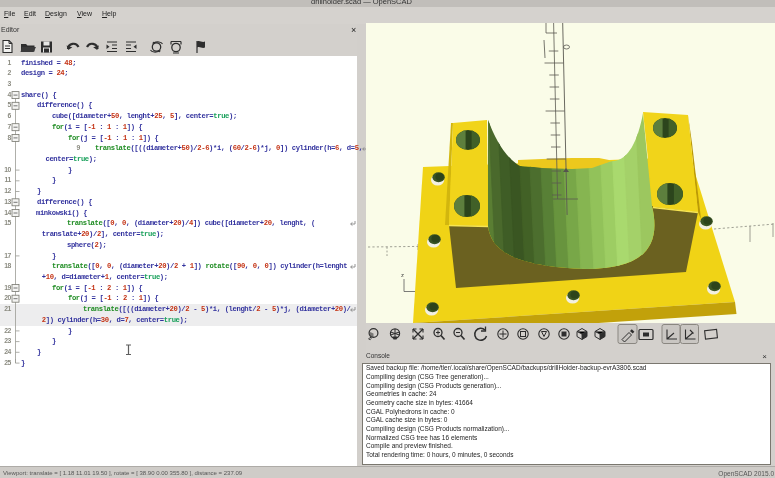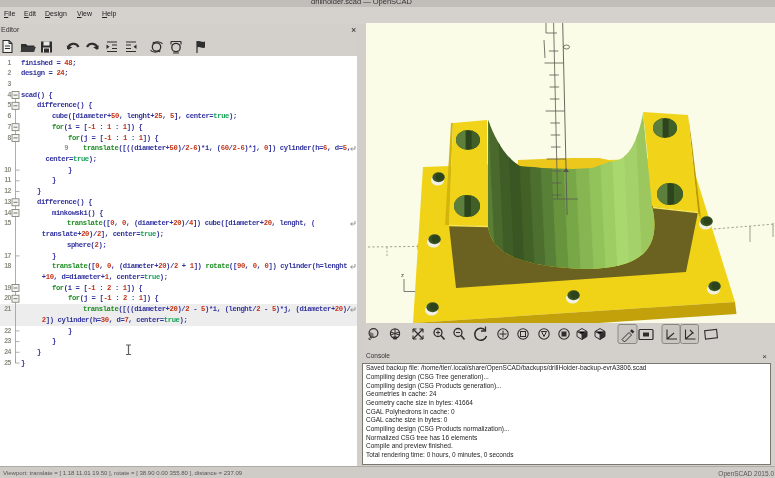--- a/index.html
+++ b/index.html
@@ -57,39 +57,39 @@
     </div>
     <div style="position:absolute;left:0;top:68.2px;width:357px;height:10.72px;">
       <span style="position:absolute;right:346px;top:0;width:160px;text-align:right;font-family:'Liberation Sans',sans-serif;font-size:6.8px;color:#8b8b80;line-height:10.72px;">2</span>
       <span style="position:absolute;left:21.0px;top:0;line-height:10.72px;white-space:pre;"><span style="color:#32329e">design = </span><span style="color:#c43315">24</span><span style="color:#32329e">;</span></span>
     </div>
     <div style="position:absolute;left:0;top:78.9px;width:357px;height:10.72px;">
       <span style="position:absolute;right:346px;top:0;width:160px;text-align:right;font-family:'Liberation Sans',sans-serif;font-size:6.8px;color:#8b8b80;line-height:10.72px;">3</span>
     </div>
     <div style="position:absolute;left:0;top:89.7px;width:357px;height:10.72px;">
       <span style="position:absolute;right:346px;top:0;width:160px;text-align:right;font-family:'Liberation Sans',sans-serif;font-size:6.8px;color:#8b8b80;line-height:10.72px;">4</span>
-      <span style="position:absolute;left:21.0px;top:0;line-height:10.72px;white-space:pre;"><span style="color:#32329e">scad() {</span></span>
+      <span style="position:absolute;left:21.0px;top:0;line-height:10.72px;white-space:pre;"><span style="color:#32329e">share() {</span></span>
     </div>
     <div style="position:absolute;left:0;top:100.4px;width:357px;height:10.72px;">
       <span style="position:absolute;right:346px;top:0;width:160px;text-align:right;font-family:'Liberation Sans',sans-serif;font-size:6.8px;color:#8b8b80;line-height:10.72px;">5</span>
       <span style="position:absolute;left:37.0px;top:0;line-height:10.72px;white-space:pre;"><span style="color:#32329e">difference() {</span></span>
     </div>
     <div style="position:absolute;left:0;top:111.1px;width:357px;height:10.72px;">
       <span style="position:absolute;right:346px;top:0;width:160px;text-align:right;font-family:'Liberation Sans',sans-serif;font-size:6.8px;color:#8b8b80;line-height:10.72px;">6</span>
       <span style="position:absolute;left:52.0px;top:0;line-height:10.72px;white-space:pre;"><span style="color:#32329e">cube([diameter+</span><span style="color:#c43315">50</span><span style="color:#32329e">, lenght+</span><span style="color:#c43315">25</span><span style="color:#32329e">, </span><span style="color:#c43315">5</span><span style="color:#32329e">], center=</span><span style="color:#18a05a">true</span><span style="color:#32329e">);</span></span>
     </div>
     <div style="position:absolute;left:0;top:121.8px;width:357px;height:10.72px;">
       <span style="position:absolute;right:346px;top:0;width:160px;text-align:right;font-family:'Liberation Sans',sans-serif;font-size:6.8px;color:#8b8b80;line-height:10.72px;">7</span>
       <span style="position:absolute;left:52.0px;top:0;line-height:10.72px;white-space:pre;"><span style="color:#1e8c22">for</span><span style="color:#32329e">(i = [</span><span style="color:#c43315">-1</span><span style="color:#32329e"> : </span><span style="color:#c43315">1</span><span style="color:#32329e"> : </span><span style="color:#c43315">1</span><span style="color:#32329e">]) {</span></span>
     </div>
     <div style="position:absolute;left:0;top:132.5px;width:357px;height:10.72px;">
       <span style="position:absolute;right:346px;top:0;width:160px;text-align:right;font-family:'Liberation Sans',sans-serif;font-size:6.8px;color:#8b8b80;line-height:10.72px;">8</span>
       <span style="position:absolute;left:68.0px;top:0;line-height:10.72px;white-space:pre;"><span style="color:#1e8c22">for</span><span style="color:#32329e">(j = [</span><span style="color:#c43315">-1</span><span style="color:#32329e"> : </span><span style="color:#c43315">1</span><span style="color:#32329e"> : </span><span style="color:#c43315">1</span><span style="color:#32329e">]) {</span></span>
     </div>
-    <div style="position:absolute;left:0;top:143.3px;width:414px;height:10.72px;">
+    <div style="position:absolute;left:12px;top:143.3px;width:414px;height:10.72px;">
       <span style="position:absolute;right:346px;top:0;width:160px;text-align:right;font-family:'Liberation Sans',sans-serif;font-size:6.8px;color:#8b8b80;line-height:10.72px;">9</span>
       <span style="position:absolute;left:83.0px;top:0;line-height:10.72px;white-space:pre;"><span style="color:#1e8c22">translate</span><span style="color:#32329e">([((diameter+</span><span style="color:#c43315">50</span><span style="color:#32329e">)/</span><span style="color:#c43315">2-6</span><span style="color:#32329e">)*i, (</span><span style="color:#c43315">60</span><span style="color:#32329e">/</span><span style="color:#c43315">2-6</span><span style="color:#32329e">)*j, </span><span style="color:#c43315">0</span><span style="color:#32329e">]) cylinder(h=</span><span style="color:#c43315">6</span><span style="color:#32329e">, d=</span><span style="color:#c43315">5</span><span style="color:#32329e">,</span></span>
       <svg style="position:absolute;left:349px;top:2px" width="7" height="8" viewBox="0 0 7 8">
         <path d="M6 1 V4 H2 M3.4 2.5 L1.5 4 L3.4 5.5" stroke="#888" stroke-width="0.9" fill="none"></path>
       </svg>
     </div>
     <div style="position:absolute;left:0;top:154.0px;width:371px;height:10.72px;">
       <span style="position:absolute;left:45.5px;top:0;line-height:10.72px;white-space:pre;"><span style="color:#32329e">center=</span><span style="color:#18a05a">true</span><span style="color:#32329e">);</span></span>
     </div>
     <div style="position:absolute;left:0;top:164.7px;width:357px;height:10.72px;">
@@ -103,21 +103,21 @@
     <div style="position:absolute;left:0;top:186.1px;width:357px;height:10.72px;">
       <span style="position:absolute;right:346px;top:0;width:160px;text-align:right;font-family:'Liberation Sans',sans-serif;font-size:6.8px;color:#8b8b80;line-height:10.72px;">12</span>
       <span style="position:absolute;left:37.0px;top:0;line-height:10.72px;white-space:pre;"><span style="color:#32329e">}</span></span>
     </div>
     <div style="position:absolute;left:0;top:196.9px;width:357px;height:10.72px;">
       <span style="position:absolute;right:346px;top:0;width:160px;text-align:right;font-family:'Liberation Sans',sans-serif;font-size:6.8px;color:#8b8b80;line-height:10.72px;">13</span>
       <span style="position:absolute;left:37.0px;top:0;line-height:10.72px;white-space:pre;"><span style="color:#32329e">difference() {</span></span>
     </div>
     <div style="position:absolute;left:0;top:207.6px;width:357px;height:10.72px;">
       <span style="position:absolute;right:346px;top:0;width:160px;text-align:right;font-family:'Liberation Sans',sans-serif;font-size:6.8px;color:#8b8b80;line-height:10.72px;">14</span>
-      <span style="position:absolute;left:52.0px;top:0;line-height:10.72px;white-space:pre;"><span style="color:#32329e">minkowski() {</span></span>
+      <span style="position:absolute;left:36px;top:0;line-height:10.72px;white-space:pre;"><span style="color:#32329e">minkowski() {</span></span>
     </div>
     <div style="position:absolute;left:0;top:218.3px;width:357px;height:10.72px;">
       <span style="position:absolute;right:346px;top:0;width:160px;text-align:right;font-family:'Liberation Sans',sans-serif;font-size:6.8px;color:#8b8b80;line-height:10.72px;">15</span>
       <span style="position:absolute;left:67.0px;top:0;line-height:10.72px;white-space:pre;"><span style="color:#1e8c22">translate</span><span style="color:#32329e">([</span><span style="color:#c43315">0</span><span style="color:#32329e">, </span><span style="color:#c43315">0</span><span style="color:#32329e">, (diameter+</span><span style="color:#c43315">20</span><span style="color:#32329e">)/</span><span style="color:#c43315">4</span><span style="color:#32329e">]) cube([diameter+</span><span style="color:#c43315">20</span><span style="color:#32329e">, lenght, (</span></span>
       <svg style="position:absolute;left:349px;top:2px" width="7" height="8" viewBox="0 0 7 8">
         <path d="M6 1 V4 H2 M3.4 2.5 L1.5 4 L3.4 5.5" stroke="#888" stroke-width="0.9" fill="none"></path>
       </svg>
     </div>
     <div style="position:absolute;left:0;top:229.0px;width:357px;height:10.72px;">
       <span style="position:absolute;left:41.8px;top:0;line-height:10.72px;white-space:pre;"><span style="color:#32329e">translate+</span><span style="color:#c43315">20</span><span style="color:#32329e">)/</span><span style="color:#c43315">2</span><span style="color:#32329e">], center=</span><span style="color:#18a05a">true</span><span style="color:#32329e">);</span></span>

